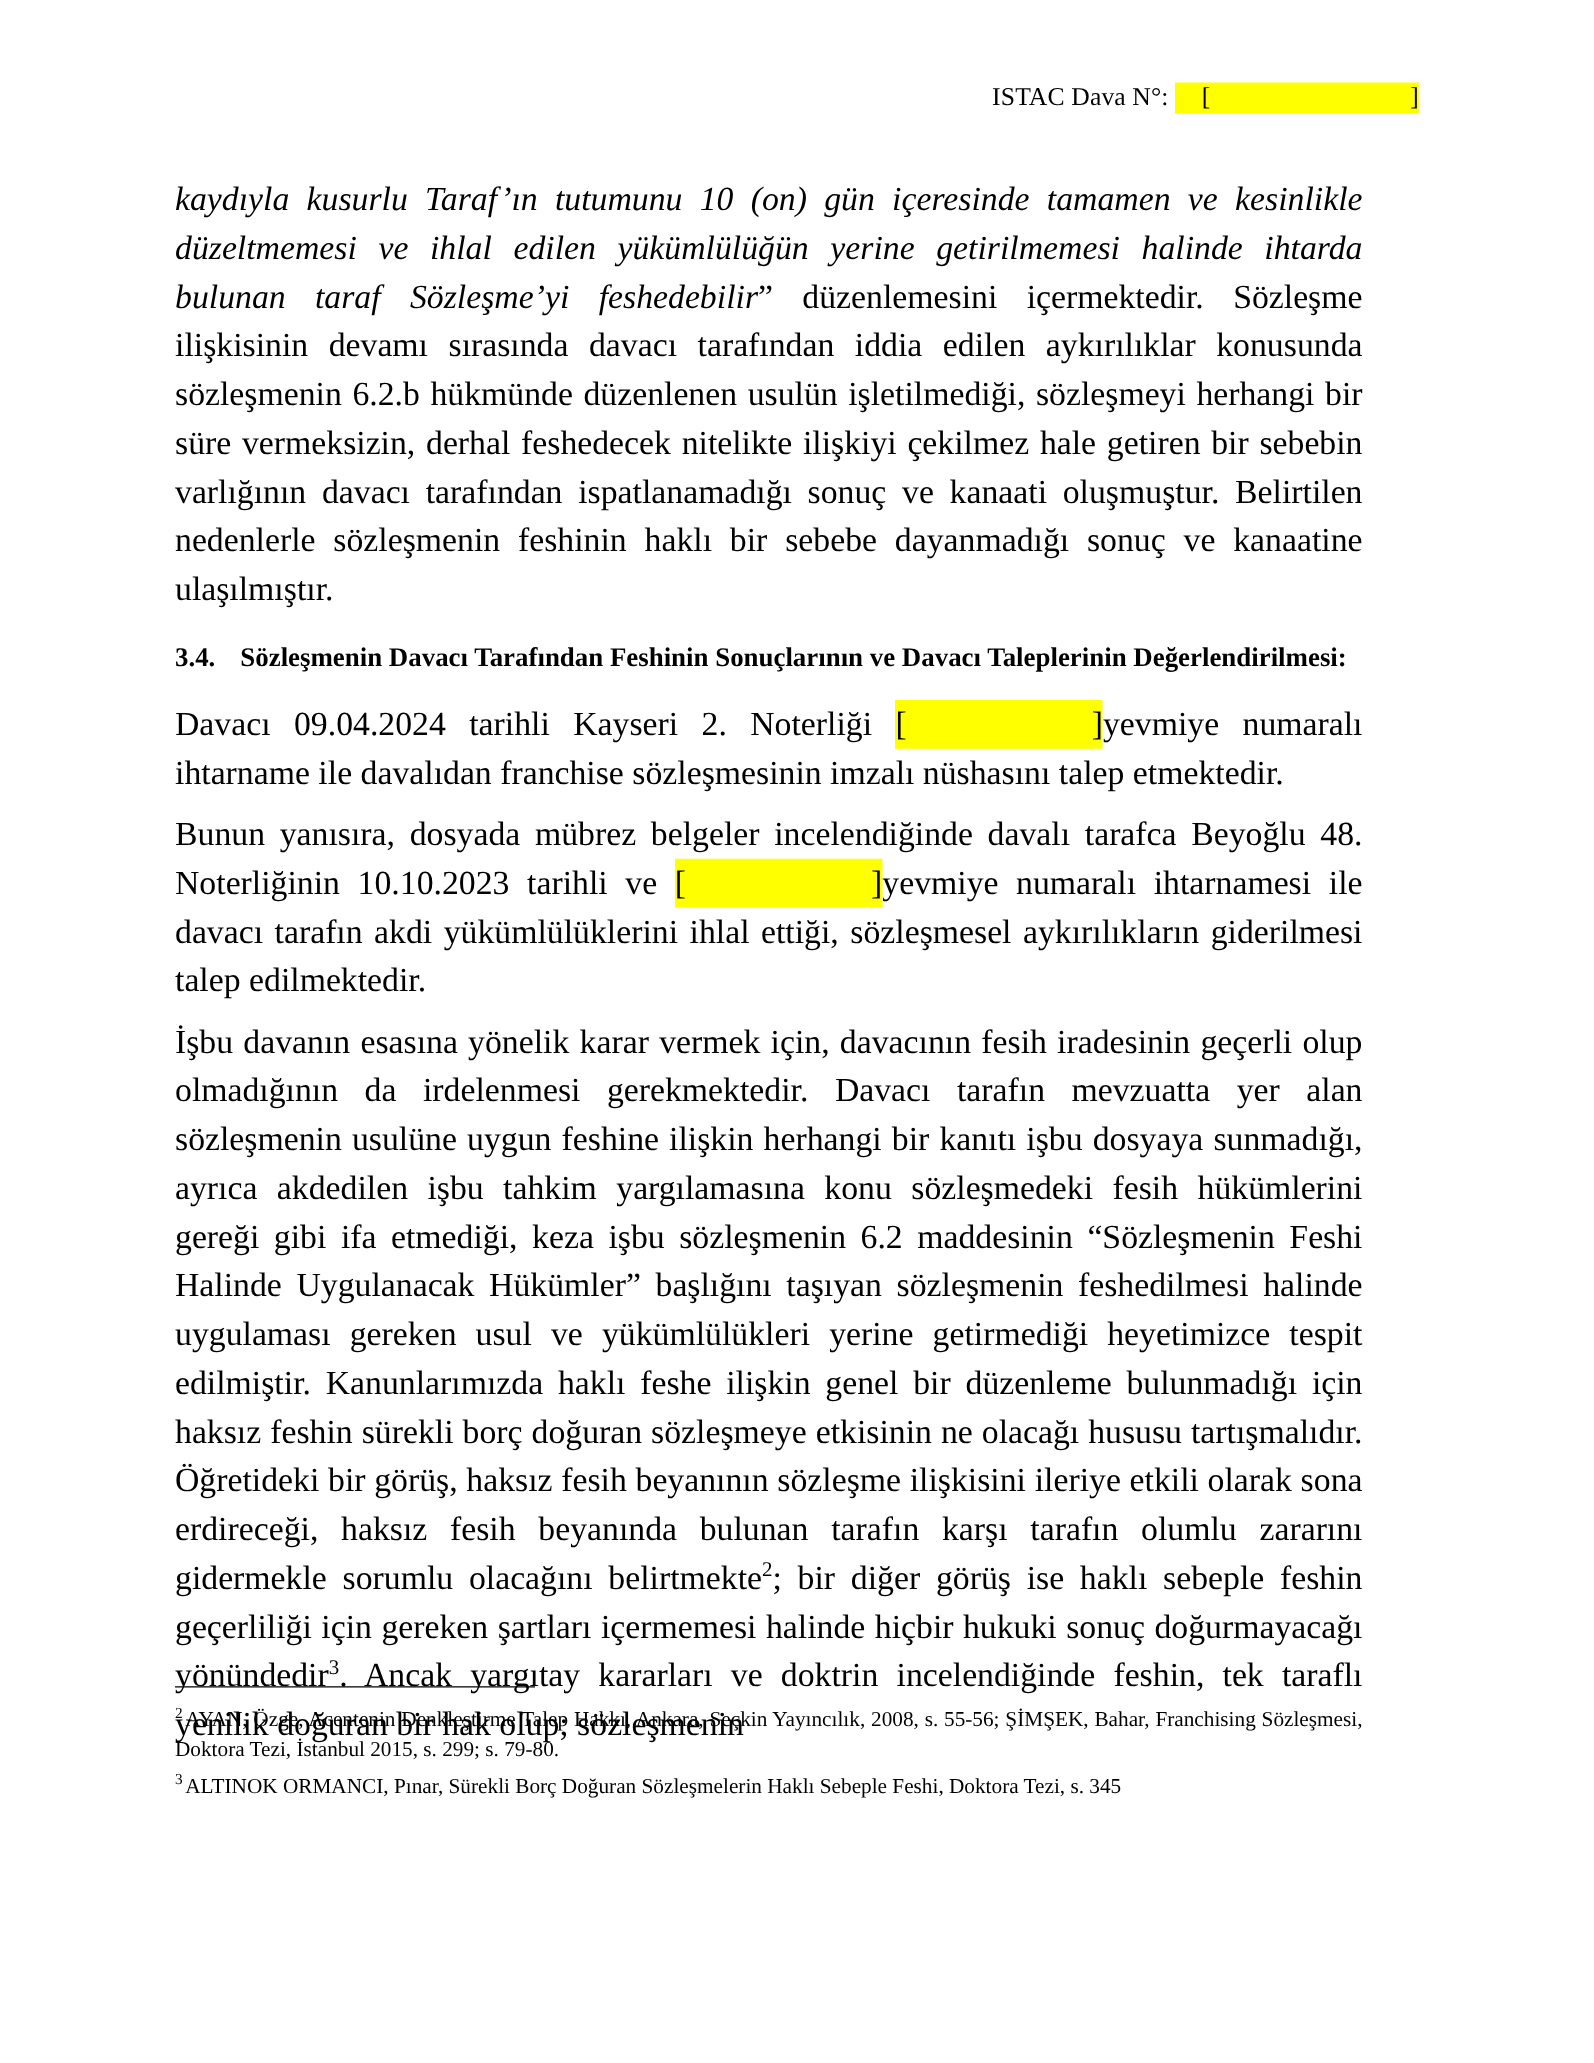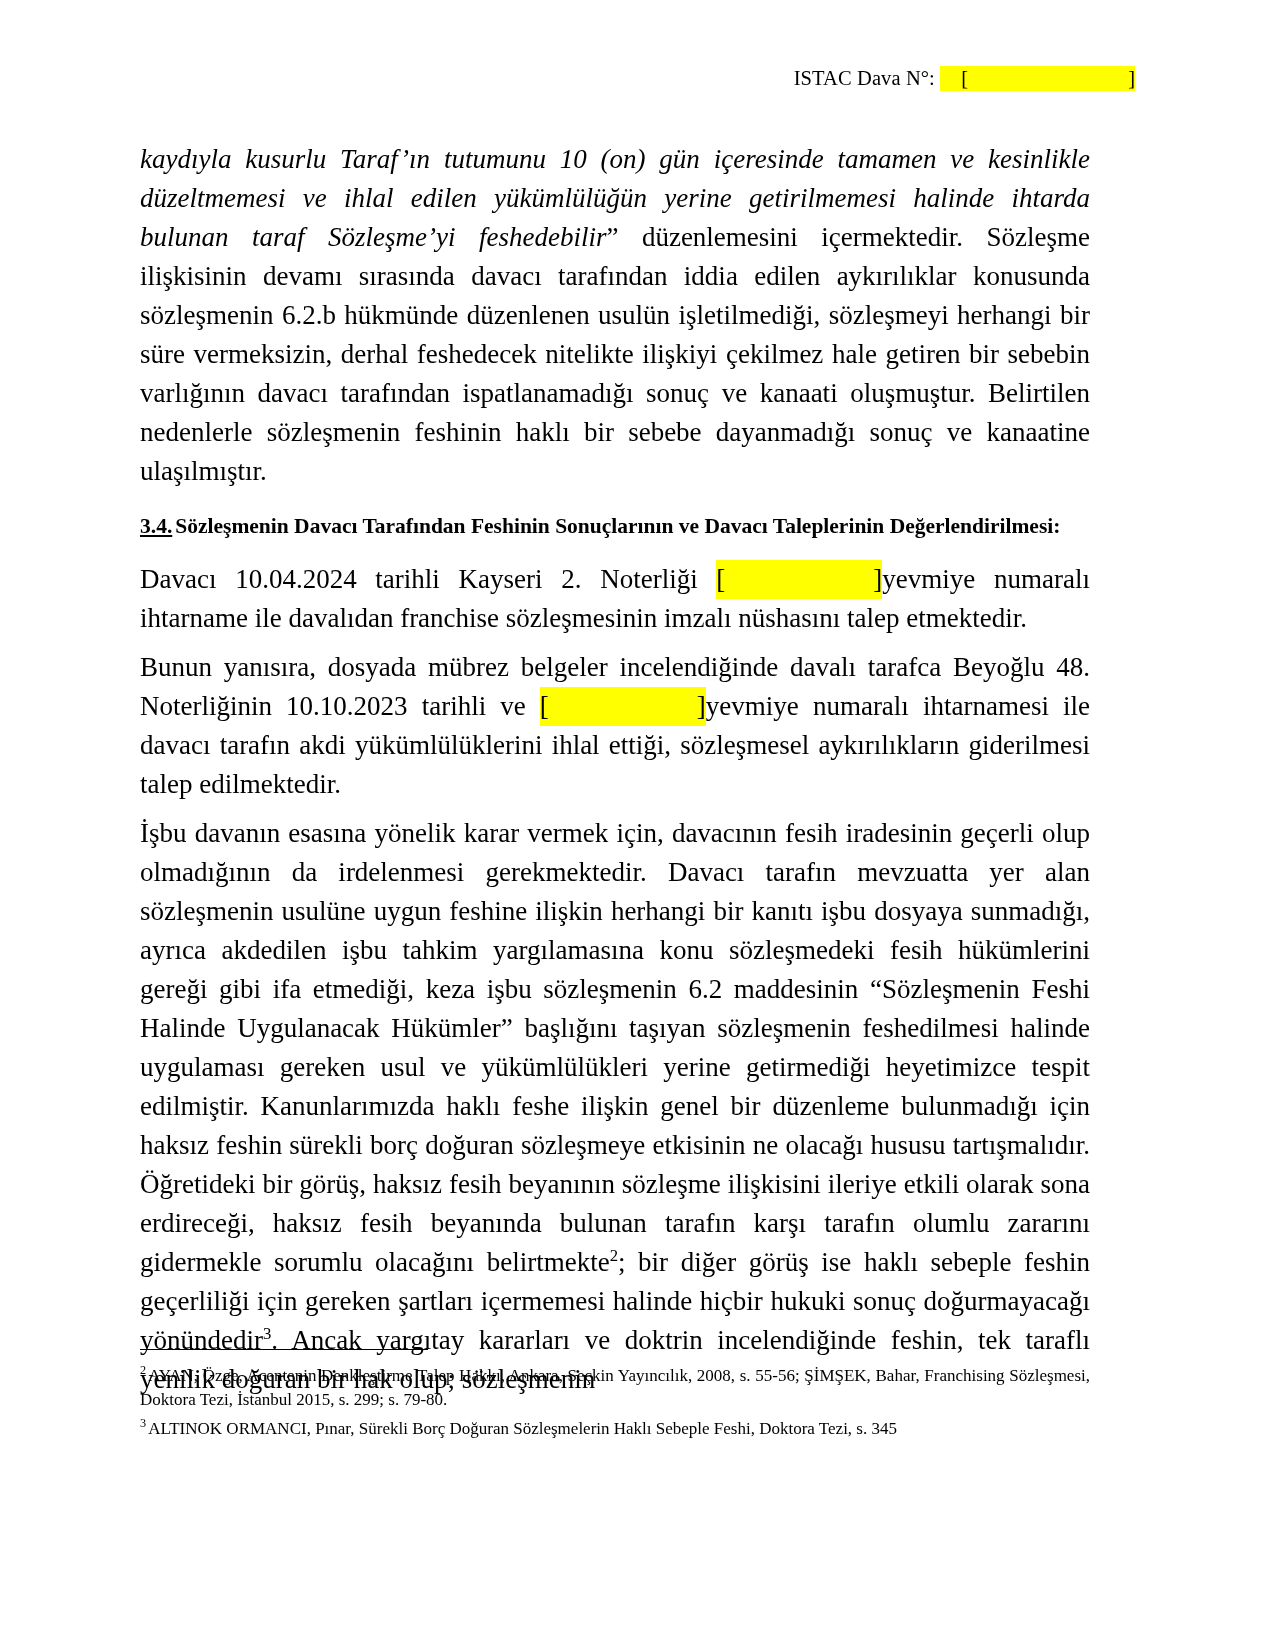--- a/index.html
+++ b/index.html
@@ -59,21 +59,21 @@
   }
   .ital { font-style: italic; }
 
   h3.heading {
     margin: 16px 0 14px 0;
     font-size: 21.5px;
     line-height: 39px;
     font-weight: bold;
     text-align: justify;
   }
-  h3.heading .hnum { margin-right: 3px; text-decoration: underline; }
+  h3.heading .hnum { margin-right: 20px; }
 
   sup.fn {
     font-size: 0.62em;
     vertical-align: super;
     line-height: 0;
   }
 
   
   .footnotes {
     position: absolute;
@@ -112,21 +112,21 @@
       <span class="bk">[</span><span class="fill" style="width:160px;"></span><span class="bk">]</span>
     </span>
   </div>
 
   <div class="content">
 
     <p class="para"><span class="ital">kaydıyla kusurlu Taraf’ın tutumunu 10 (on) gün içeresinde tamamen ve kesinlikle düzeltmemesi ve ihlal edilen yükümlülüğün yerine getirilmemesi halinde ihtarda bulunan taraf Sözleşme’yi feshedebilir</span><span>” düzenlemesini içermektedir. Sözleşme ilişkisinin devamı sırasında davacı tarafından iddia edilen aykırılıklar konusunda sözleşmenin 6.2.b hükmünde düzenlenen usulün işletilmediği, sözleşmeyi herhangi bir süre vermeksizin, derhal feshedecek nitelikte ilişkiyi çekilmez hale getiren bir sebebin varlığının davacı tarafından ispatlanamadığı sonuç ve kanaati oluşmuştur. Belirtilen nedenlerle sözleşmenin feshinin haklı bir sebebe dayanmadığı sonuç ve kanaatine ulaşılmıştır.</span></p>
 
     <h3 class="heading"><span class="hnum">3.4.</span><span>Sözleşmenin Davacı Tarafından Feshinin Sonuçlarının ve Davacı Taleplerinin Değerlendirilmesi:</span></h3>
 
-    <p class="para"><span>Davacı 10.04.2024 tarihli Kayseri 2. Noterliği</span>&nbsp;<span class="redact"><span class="bk">[</span><span class="fill" style="width:148px;"></span><span class="bk">]</span></span><span>yevmiye numaralı ihtarname ile davalıdan franchise sözleşmesinin imzalı nüshasını talep etmektedir.</span></p>
+    <p class="para"><span>Davacı 09.04.2024 tarihli Kayseri 2. Noterliği</span>&nbsp;<span class="redact"><span class="bk">[</span><span class="fill" style="width:148px;"></span><span class="bk">]</span></span><span>yevmiye numaralı ihtarname ile davalıdan franchise sözleşmesinin imzalı nüshasını talep etmektedir.</span></p>
 
     <p class="para"><span>Bunun yanısıra, dosyada mübrez belgeler incelendiğinde davalı tarafca Beyoğlu 48. Noterliğinin 10.10.2023 tarihli ve</span>&nbsp;<span class="redact"><span class="bk">[</span><span class="fill" style="width:148px;"></span><span class="bk">]</span></span><span>yevmiye numaralı ihtarnamesi ile davacı tarafın akdi yükümlülüklerini ihlal ettiği, sözleşmesel aykırılıkların giderilmesi talep edilmektedir.</span></p>
 
     <p class="para"><span>İşbu davanın esasına yönelik karar vermek için, davacının fesih iradesinin geçerli olup olmadığının da irdelenmesi gerekmektedir. Davacı tarafın mevzuatta yer alan sözleşmenin usulüne uygun feshine ilişkin herhangi bir kanıtı işbu dosyaya sunmadığı, ayrıca akdedilen işbu tahkim yargılamasına konu sözleşmedeki fesih hükümlerini gereği gibi ifa etmediği, keza işbu sözleşmenin 6.2 maddesinin “Sözleşmenin Feshi Halinde Uygulanacak Hükümler” başlığını taşıyan sözleşmenin feshedilmesi halinde uygulaması gereken usul ve yükümlülükleri yerine getirmediği heyetimizce tespit edilmiştir. Kanunlarımızda haklı feshe ilişkin genel bir düzenleme bulunmadığı için haksız feshin sürekli borç doğuran sözleşmeye etkisinin ne olacağı hususu tartışmalıdır. Öğretideki bir görüş, haksız fesih beyanının sözleşme ilişkisini ileriye etkili olarak sona erdireceği, haksız fesih beyanında bulunan tarafın karşı tarafın olumlu zararını gidermekle sorumlu olacağını belirtmekte</span><sup class="fn">2</sup><span>; bir diğer görüş ise haklı sebeple feshin geçerliliği için gereken şartları içermemesi halinde hiçbir hukuki sonuç doğurmayacağı yönündedir</span><sup class="fn">3</sup><span>. Ancak yargıtay kararları ve doktrin incelendiğinde feshin, tek taraflı yenilik doğuran bir hak olup; sözleşmenin</span></p>
 
   </div>
 
   <div class="footnotes">
     <div class="fn-rule"></div>
     <p class="fn-item"><span class="fn-mark">2</span><span>AYAN, Özge, Acentenin Denkleştirme Talep Hakkı, Ankara, Seçkin Yayıncılık, 2008, s. 55-56; ŞİMŞEK, Bahar, Franchising Sözleşmesi, Doktora Tezi, İstanbul 2015, s. 299; s.  79-80.</span></p>

